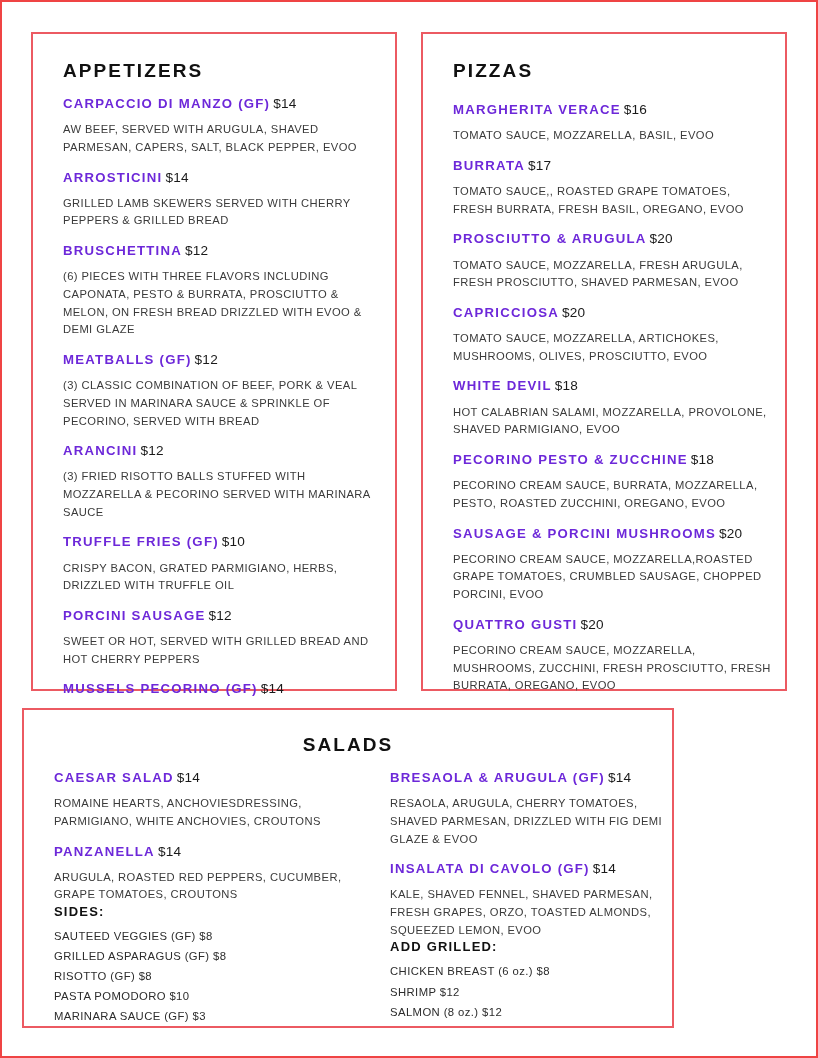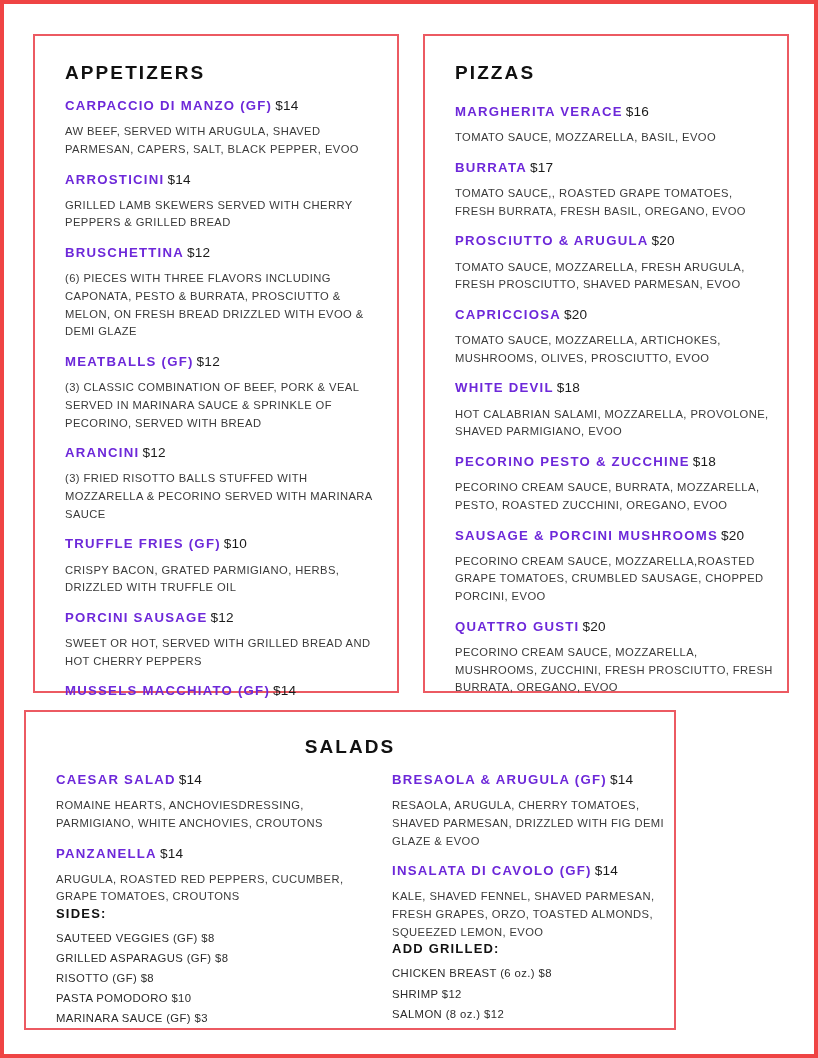--- a/index.html
+++ b/index.html
@@ -11,21 +11,21 @@
   body {
     font-family: "Liberation Sans", sans-serif;
     color: #1a1a1a;
   }
   #page {
     position: relative;
     width: 818px;
     height: 1058px;
     background: #ffffff;
     box-sizing: border-box;
-    border: 4px solid #ef4444;
+    border: 2px solid #ef4444;
     overflow: hidden;
     padding-left: 30px;
   }
 
   
   .panel {
     position: absolute;
     box-sizing: border-box;
     border: 2px solid #ec5a62;
     background: #ffffff;
@@ -153,21 +153,21 @@
         </div>
         <div class="item">
           <div><span class="item-name">TRUFFLE FRIES (GF)</span><span class="item-price">$10</span></div>
           <div class="item-desc">CRISPY BACON, GRATED PARMIGIANO, HERBS, DRIZZLED WITH TRUFFLE OIL</div>
         </div>
         <div class="item">
           <div><span class="item-name">PORCINI SAUSAGE</span><span class="item-price">$12</span></div>
           <div class="item-desc">SWEET OR HOT, SERVED WITH GRILLED BREAD AND HOT CHERRY PEPPERS</div>
         </div>
         <div class="item">
-          <div><span class="item-name">MUSSELS MACCHIATO (GF)</span><span class="item-price">$14</span></div>
+          <div><span class="item-name">MUSSELS PECORINO (GF)</span><span class="item-price">$14</span></div>
           <div class="item-desc">SAUTEED WITH GARLIC, OLIVES, CAPERS, FISH BROTH, MARINARA SAUCE, RED HOT PEPPER FLAKES</div>
         </div>
         <div class="item">
           <div><span class="item-name">CLASSIC FRIED CALAMARI</span><span class="item-price">$15</span></div>
           <div class="item-desc">RINGS &amp; TENTACLES, LIGHTLY FLOURED, SERVED WITH LEMON WEDGE, MARINARA SAUCE</div>
         </div>
       </div>
   </div>
 
   <div class="panel" id="panel-pizzas">

